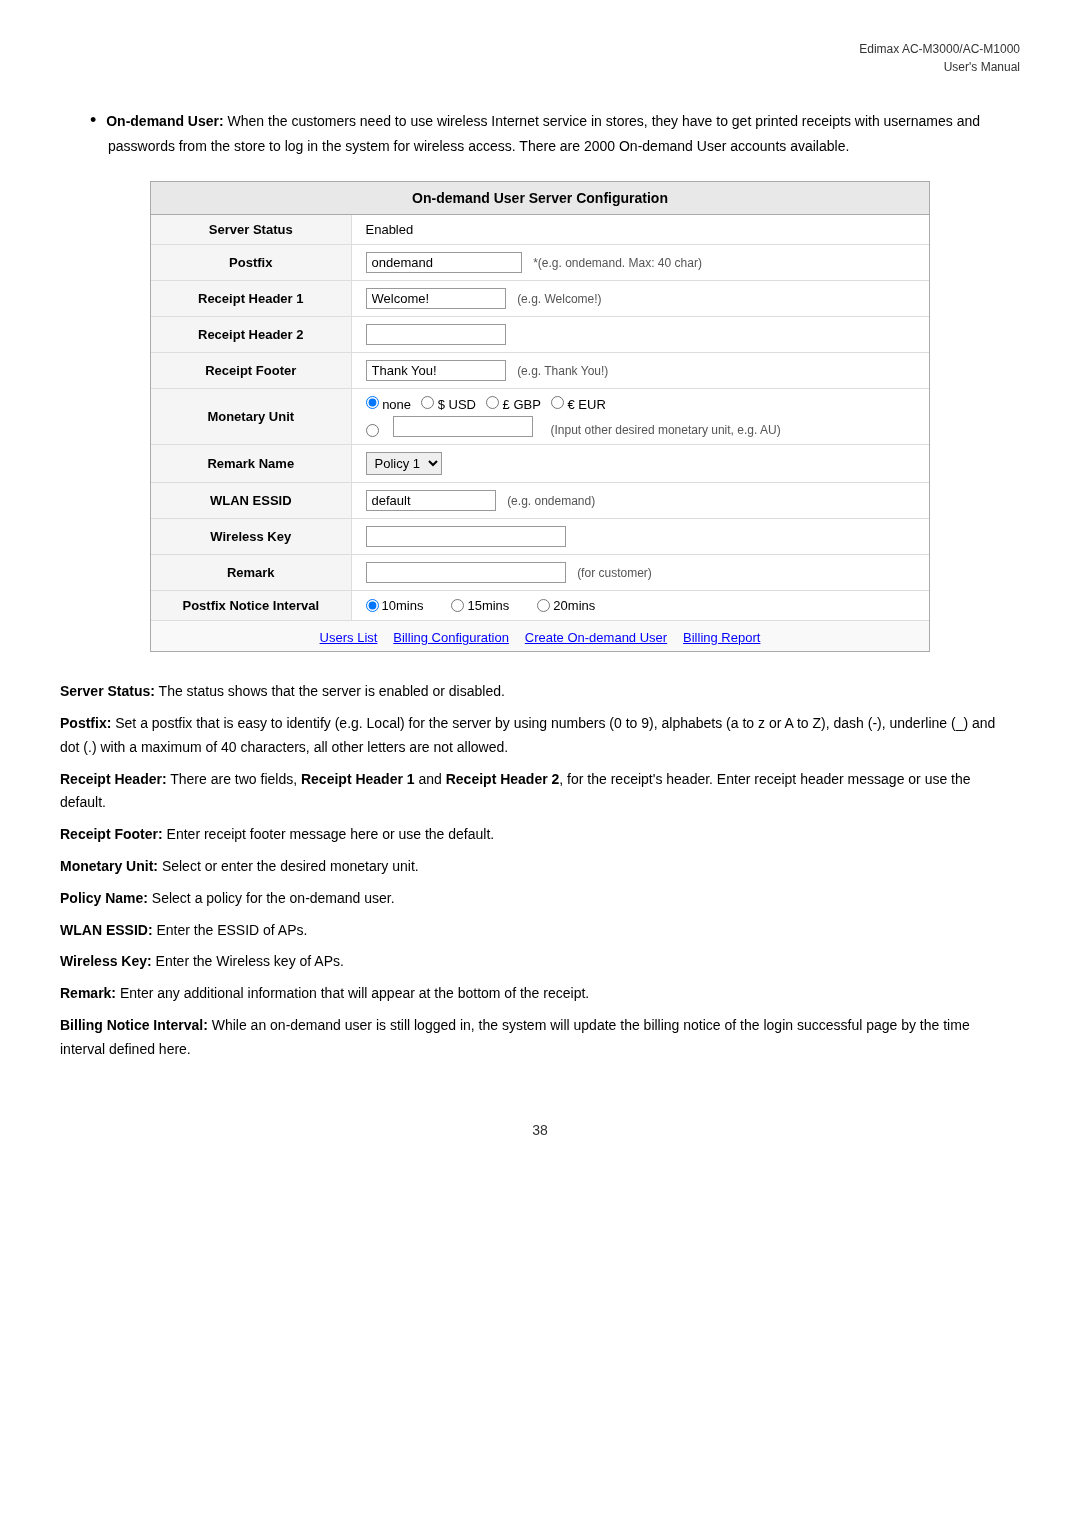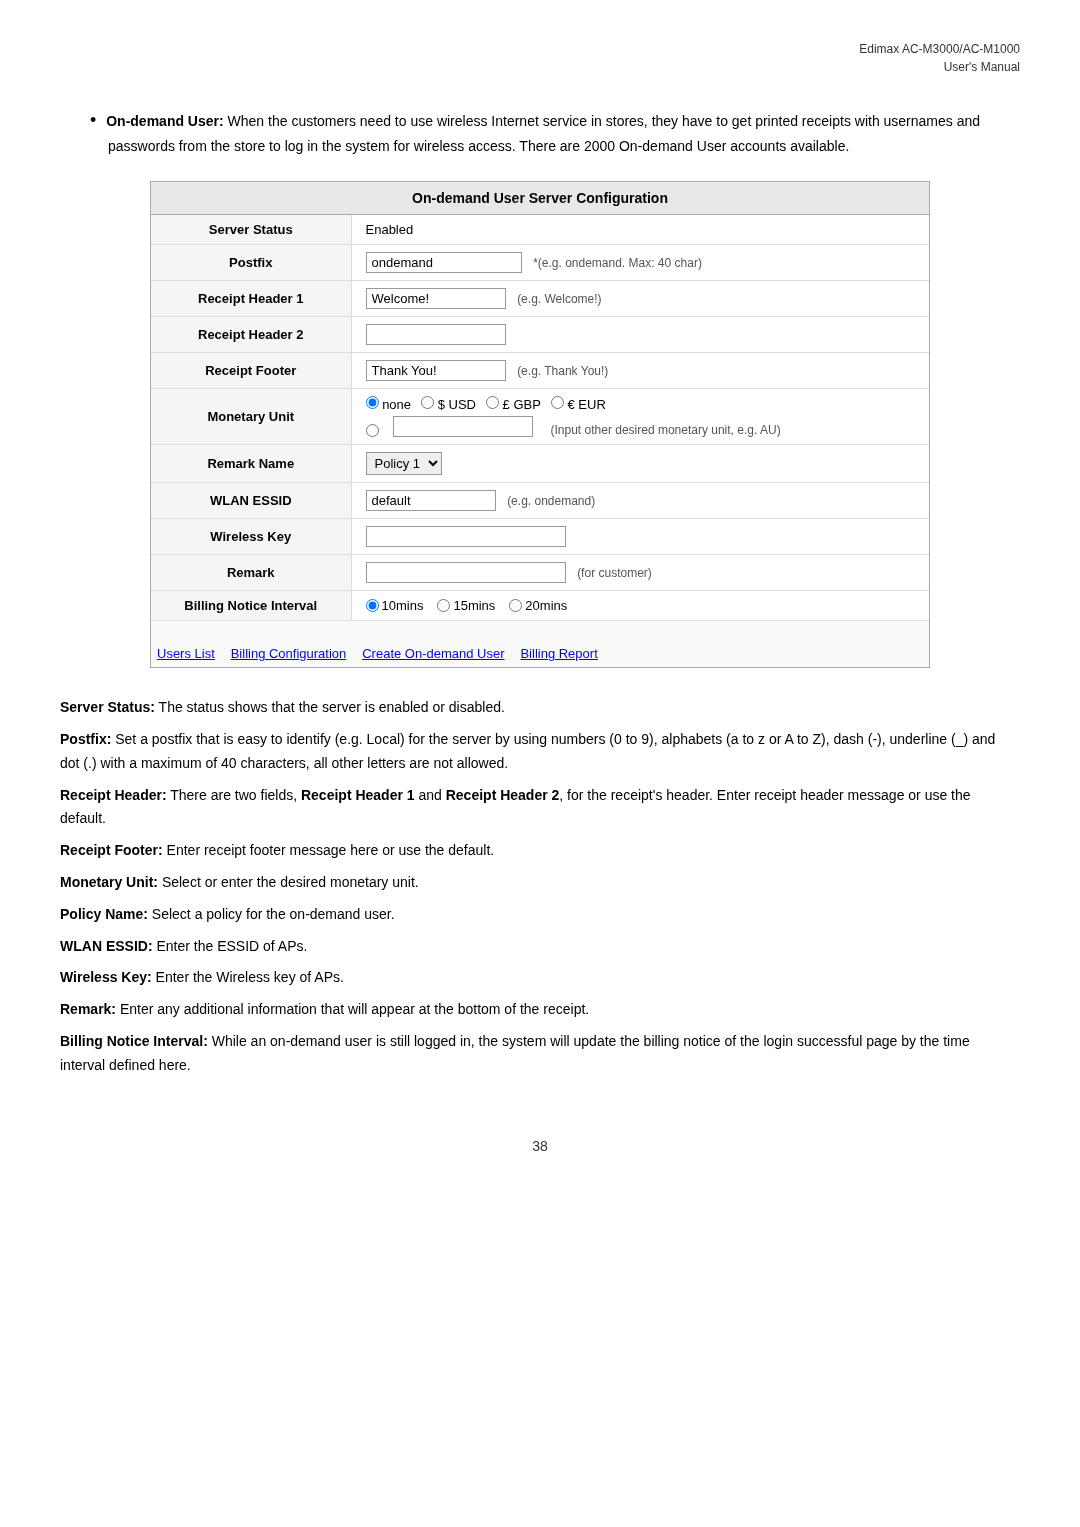--- a/index.html
+++ b/index.html
@@ -90,22 +90,22 @@
     }
 
     select {
       font-size: 13px;
       padding: 2px 4px;
       border: 1px solid #999;
     }
 
     
     .nav-links {
-      text-align: left;
-      padding: 24px 0 6px;
+      text-align: center;
+      padding: 8px 0 6px;
       border-top: 1px solid #ddd;
       background: #f9f9f9;
     }
 
     .nav-links a {
       color: #00f;
       text-decoration: underline;
       font-size: 13px;
       margin: 0 6px;
     }
@@ -141,21 +141,21 @@
 
     .row-inline {
       display: flex;
       align-items: flex-end;
       gap: 10px;
     }
 
     .billing-interval-row {
       display: flex;
       align-items: center;
-      gap: 14px;
+      gap: 28px;
     }
 
     .billing-interval-row label {
       display: flex;
       align-items: center;
       gap: 3px;
       font-size: 13px;
     }
   </style>
 </head>
@@ -271,21 +271,21 @@
 
       <tr>
         <td>Remark</td>
         <td>
           <input type="text" value="" style="width: 200px;">
           <span class="hint-text">(for customer)</span>
         </td>
       </tr>
 
       <tr>
-        <td>Billing Notice Interval</td>
+        <td>Postfix Notice Interval</td>
         <td>
           <div class="billing-interval-row">
             <label>
               <input type="radio" name="billing_interval" checked="" style="">
               <span>10mins</span>
             </label>
             <label>
               <input type="radio" name="billing_interval" style="">
               <span>15mins</span>
             </label>

